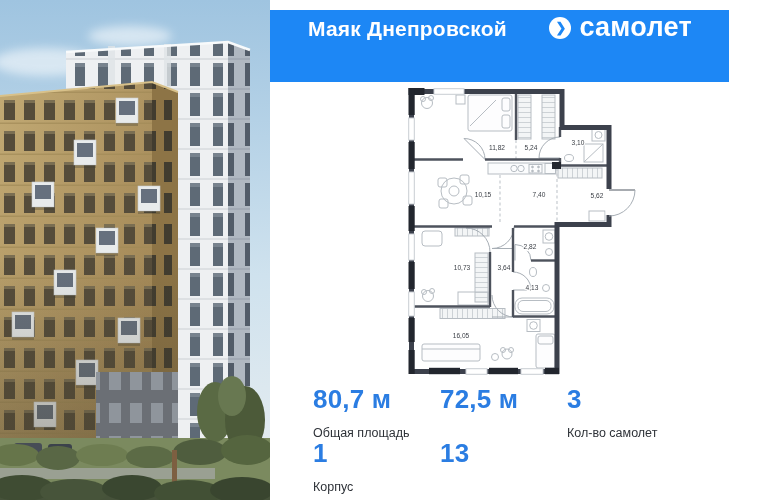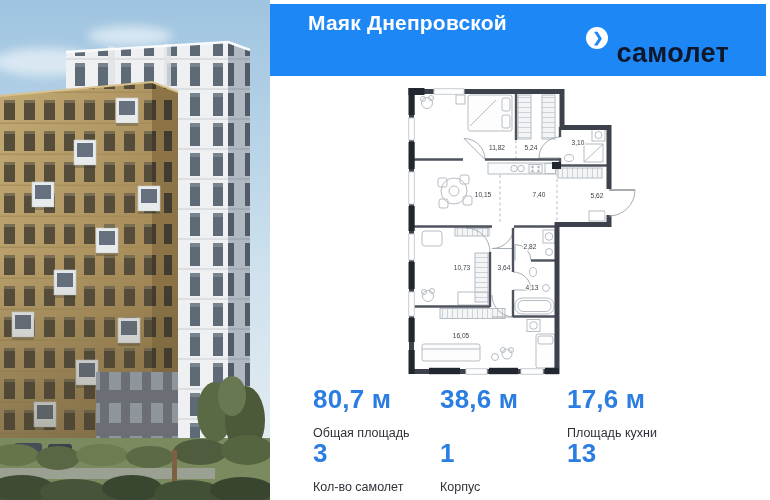--- a/index.html
+++ b/index.html
@@ -1,27 +1,27 @@
 <!DOCTYPE html>
 <html style="--header-bg: #1d87f5; --accent-blue: #2b7de2; --text-dark: #2e3238; --plan-wall: #3c414c;"><head>
 <meta charset="utf-8">
 <style>
   html,body{margin:0;padding:0;background:#fff;}
   .page{position:relative;width:770px;height:500px;background:#fff;overflow:hidden;
         font-family:"Liberation Sans",sans-serif;}
   .photo{position:absolute;left:0;top:0;width:270px;height:500px;}
   .panel{position:absolute;left:270px;top:0;width:500px;height:500px;background:#fff;}
-  .hdr{position:absolute;left:0;top:4px;width:496px;height:72px;background:var(--header-bg,#1d87f5);}
+  .hdr{position:absolute;left:0;top:10px;width:459px;height:72px;background:var(--header-bg,#1d87f5);}
   .hdr-title{position:absolute;left:38px;top:7px;font-size:21px;font-weight:700;color:#fff;
              letter-spacing:.2px;white-space:nowrap;}
   .logo{position:absolute;right:37px;top:4px;display:flex;align-items:center;gap:8px;}
   .logo-circle{width:22px;height:22px;border-radius:50%;background:#fff;display:flex;
                align-items:center;justify-content:center;color:var(--header-bg,#1d87f5);
                font-weight:700;font-size:13px;line-height:1;padding-left:1px;box-sizing:border-box;}
-  .logo-text{font-size:27px;font-weight:700;color:#0f172a;letter-spacing:.3px;line-height:1;margin-top:32px;}
+  .logo-text{font-size:27px;font-weight:700;color:#ffffff;letter-spacing:.3px;line-height:1;}
   .plan-wrap{position:absolute;left:130px;top:80px;width:256px;height:302px;}
   .stats{position:absolute;left:43px;top:386px;display:grid;
          grid-template-columns:127px 127px 126px;}
   .stat-value{font-size:26px;line-height:27px;font-weight:700;color:var(--accent-blue,#2b7de2);
               letter-spacing:.2px;}
   .stat-label{margin-top:13px;font-size:12.5px;line-height:14px;color:var(--text-dark,#2e3238);}
   svg{display:block;}
 </style>
 </head>
 <body>
@@ -318,25 +318,21 @@
         </g>
       </svg>
     </div>
 
     <div class="stats">
       <div>
         <div class="stat-value">80,7 м</div>
         <div class="stat-label">Общая площадь</div>
       </div>
       <div>
-        <div class="stat-value">38,6 м</div>
-      </div>
-      <div>
-        <div class="stat-value">17,6 м</div>
-        <div class="stat-label">Площадь кухни</div>
+        <div class="stat-value">72,5 м</div>
       </div>
       <div>
         <div class="stat-value">3</div>
         <div class="stat-label">Кол-во самолет</div>
       </div>
       <div>
         <div class="stat-value">1</div>
         <div class="stat-label">Корпус</div>
       </div>
       <div>

